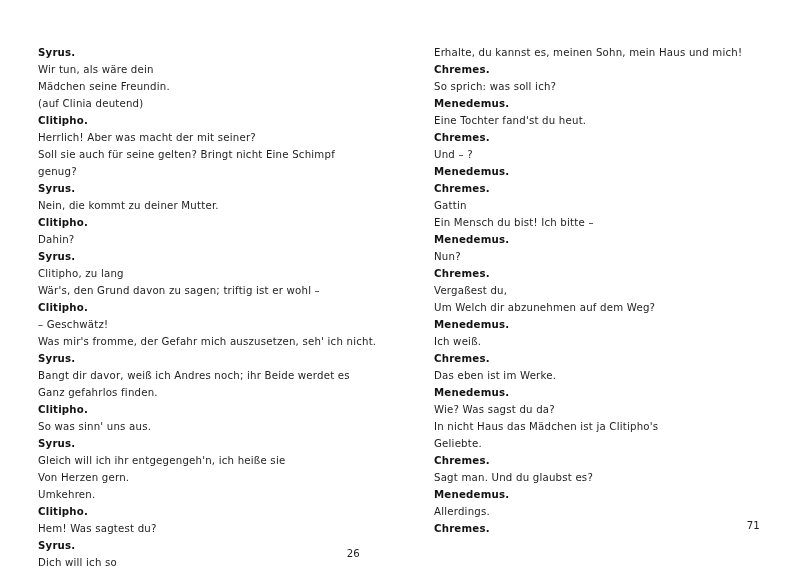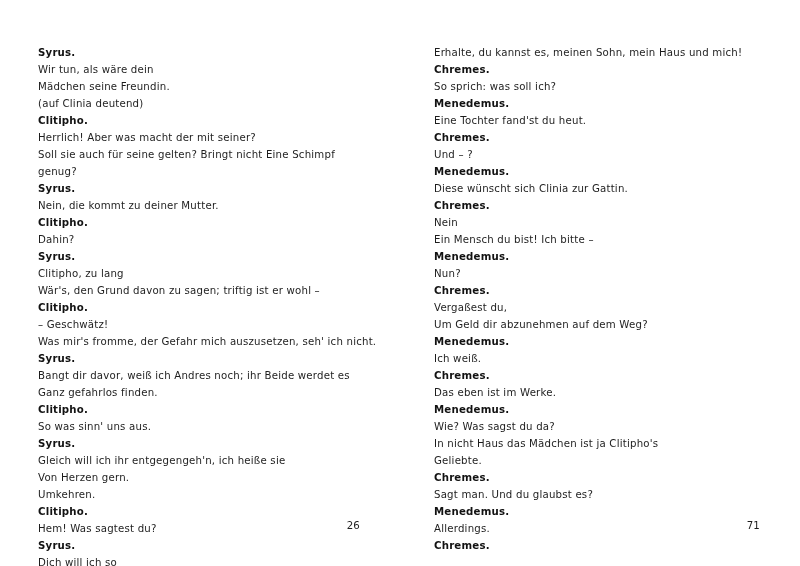--- a/index.html
+++ b/index.html
@@ -67,20 +67,21 @@
     width: 400px;
     box-sizing: border-box;
     text-align: right;
     font-size: 10.2px;
     line-height: 13px;
     color: #1d1d1d;
     letter-spacing: 0.02em;
   }
   .page-number-cell.left-num {
     padding-right: 40px;
+    margin-top: 28px;
   }
   .page-number-cell.right-num {
     padding-right: 40px;
   }
 </style>
 </head>
 <body>
 
 <div class="page">
 
@@ -122,29 +123,28 @@
 
     <div class="column column-right" id="col-right">
         <div class="line">Erhalte, du kannst es, meinen Sohn, mein Haus und mich!</div>
         <div class="line speaker">Chremes.</div>
         <div class="line">So sprich: was soll ich?</div>
         <div class="line speaker">Menedemus.</div>
         <div class="line">Eine Tochter fand'st du heut.</div>
         <div class="line speaker">Chremes.</div>
         <div class="line">Und – ?</div>
         <div class="line speaker">Menedemus.</div>
-        <div class="line">Diese wünscht sich Clinia zur Gattin.</div>
         <div class="line speaker">Chremes.</div>
-        <div class="line">Nein</div>
+        <div class="line">Gattin</div>
         <div class="line">Ein Mensch du bist! Ich bitte –</div>
         <div class="line speaker">Menedemus.</div>
         <div class="line">Nun?</div>
         <div class="line speaker">Chremes.</div>
         <div class="line">Vergaßest du,</div>
-        <div class="line">Um Geld dir abzunehmen auf dem Weg?</div>
+        <div class="line">Um Welch dir abzunehmen auf dem Weg?</div>
         <div class="line speaker">Menedemus.</div>
         <div class="line">Ich weiß.</div>
         <div class="line speaker">Chremes.</div>
         <div class="line">Das eben ist im Werke.</div>
         <div class="line speaker">Menedemus.</div>
         <div class="line">Wie? Was sagst du da?</div>
         <div class="line">In nicht Haus das Mädchen ist ja Clitipho's</div>
         <div class="line">Geliebte.</div>
         <div class="line speaker">Chremes.</div>
         <div class="line">Sagt man. Und du glaubst es?</div>

